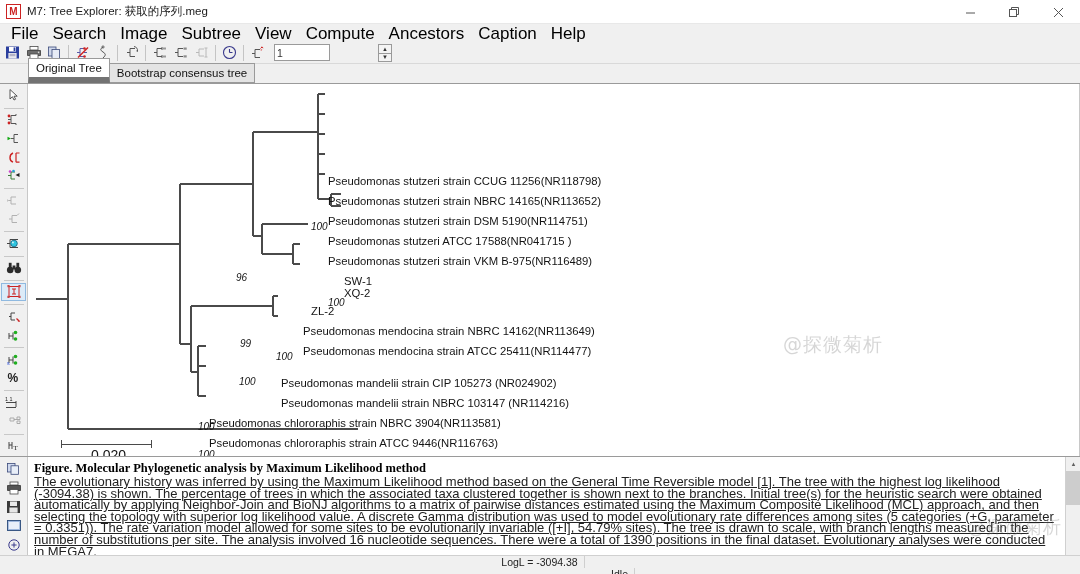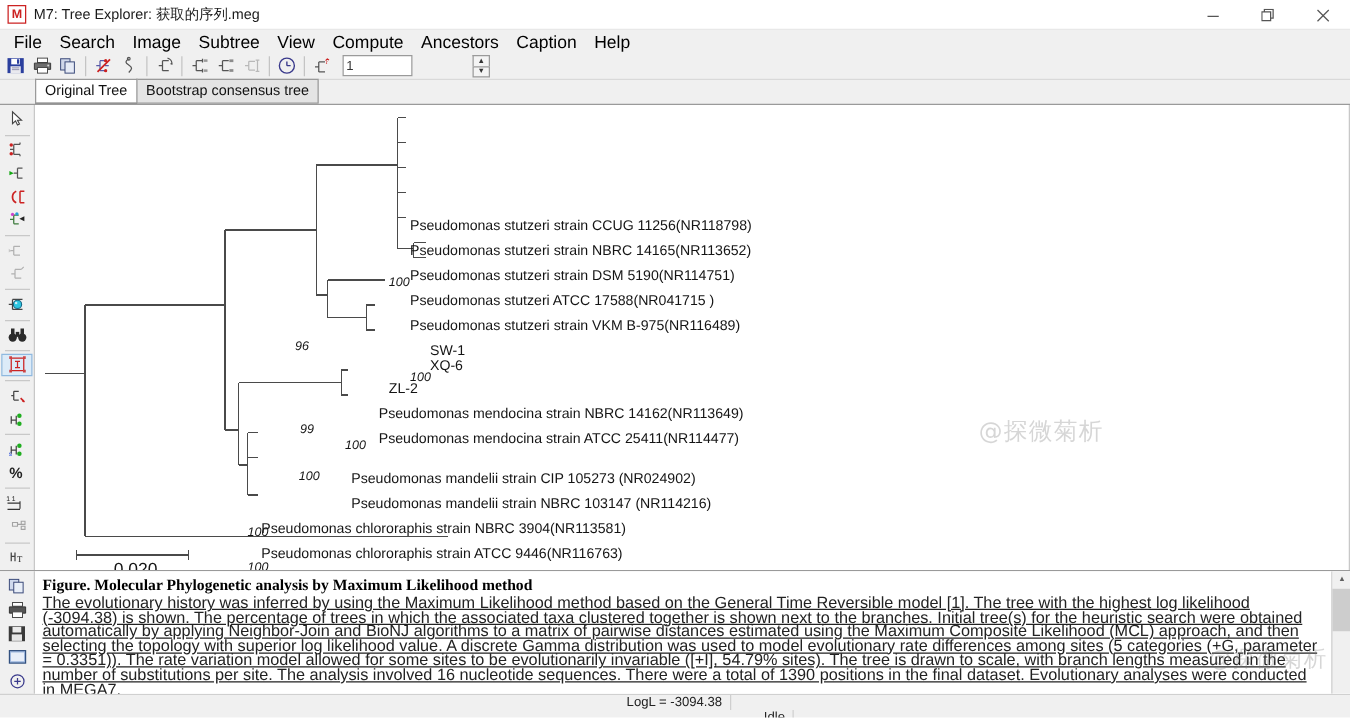--- a/index.html
+++ b/index.html
@@ -44,21 +44,21 @@
   .winbtn svg { display: block; }
 
   
   .menubar {
     height: 18px; min-height: 18px;
     background: #f0f0f0;
     display: flex; align-items: center;
     padding-left: 4px;
   }
   .menuitem {
-    font-size: 14px; color: #000;
+    font-size: 17px; color: #000;
     padding: 1px 7px; line-height: 15px; white-space: nowrap;
   }
 
   
   .toolbar {
     height: 22px; min-height: 22px;
     background: #f0f0f0;
     display: flex; align-items: center;
     padding-left: 2px;
     border-bottom: 1px solid #d9d9d9;
@@ -92,21 +92,21 @@
     padding-left: 28px;
   }
   .tab {
     font-size: 11.5px; color: #111;
     padding: 2px 7px 2px 7px;
     border: 1px solid #9a9a9a;
     background: #e4e4e4;
     margin-right: -1px; line-height: 14px;
   }
   .tab.active {
-    background: #ffffff; border-bottom: 1px solid #737373;
+    background: #ffffff; border-bottom: 6px solid #737373;
     position: relative; z-index: 2;
   }
 
   
   .bodyrow { flex: 1; display: flex; min-height: 0; position: relative; }
 
   .siderail {
     width: 28px; min-width: 28px;
     background: #f0f0f0;
     border-right: 1px solid #c8c8c8;
@@ -524,21 +524,21 @@
         </g>
       </svg>
 
       <div style="position:absolute;left:0;top:0;width:100%;height:100%;font-size:11.3px;color:#141414;">
         <div style="position:absolute;left:300px;top:91px">Pseudomonas stutzeri strain CCUG 11256(NR118798)</div>
         <div style="position:absolute;left:300px;top:111px">Pseudomonas stutzeri strain NBRC 14165(NR113652)</div>
         <div style="position:absolute;left:300px;top:131px">Pseudomonas stutzeri strain DSM 5190(NR114751)</div>
         <div style="position:absolute;left:300px;top:151px">Pseudomonas stutzeri ATCC 17588(NR041715 )</div>
         <div style="position:absolute;left:300px;top:171px">Pseudomonas stutzeri strain VKM B-975(NR116489)</div>
         <div style="position:absolute;left:316px;top:191px">SW-1</div>
-        <div style="position:absolute;left:316px;top:203px">XQ-6</div>
+        <div style="position:absolute;left:316px;top:203px">XQ-2</div>
         <div style="position:absolute;left:283px;top:221px">ZL-2</div>
         <div style="position:absolute;left:275px;top:241px">Pseudomonas mendocina strain NBRC 14162(NR113649)</div>
         <div style="position:absolute;left:275px;top:261px">Pseudomonas mendocina strain ATCC 25411(NR114477)</div>
         <div style="position:absolute;left:253px;top:293px">Pseudomonas mandelii strain CIP 105273 (NR024902)</div>
         <div style="position:absolute;left:253px;top:313px">Pseudomonas mandelii strain NBRC 103147 (NR114216)</div>
         <div style="position:absolute;left:181px;top:333px">Pseudomonas chlororaphis strain NBRC 3904(NR113581)</div>
         <div style="position:absolute;left:181px;top:353px">Pseudomonas chlororaphis strain ATCC 9446(NR116763)</div>
 
       </div>
 

